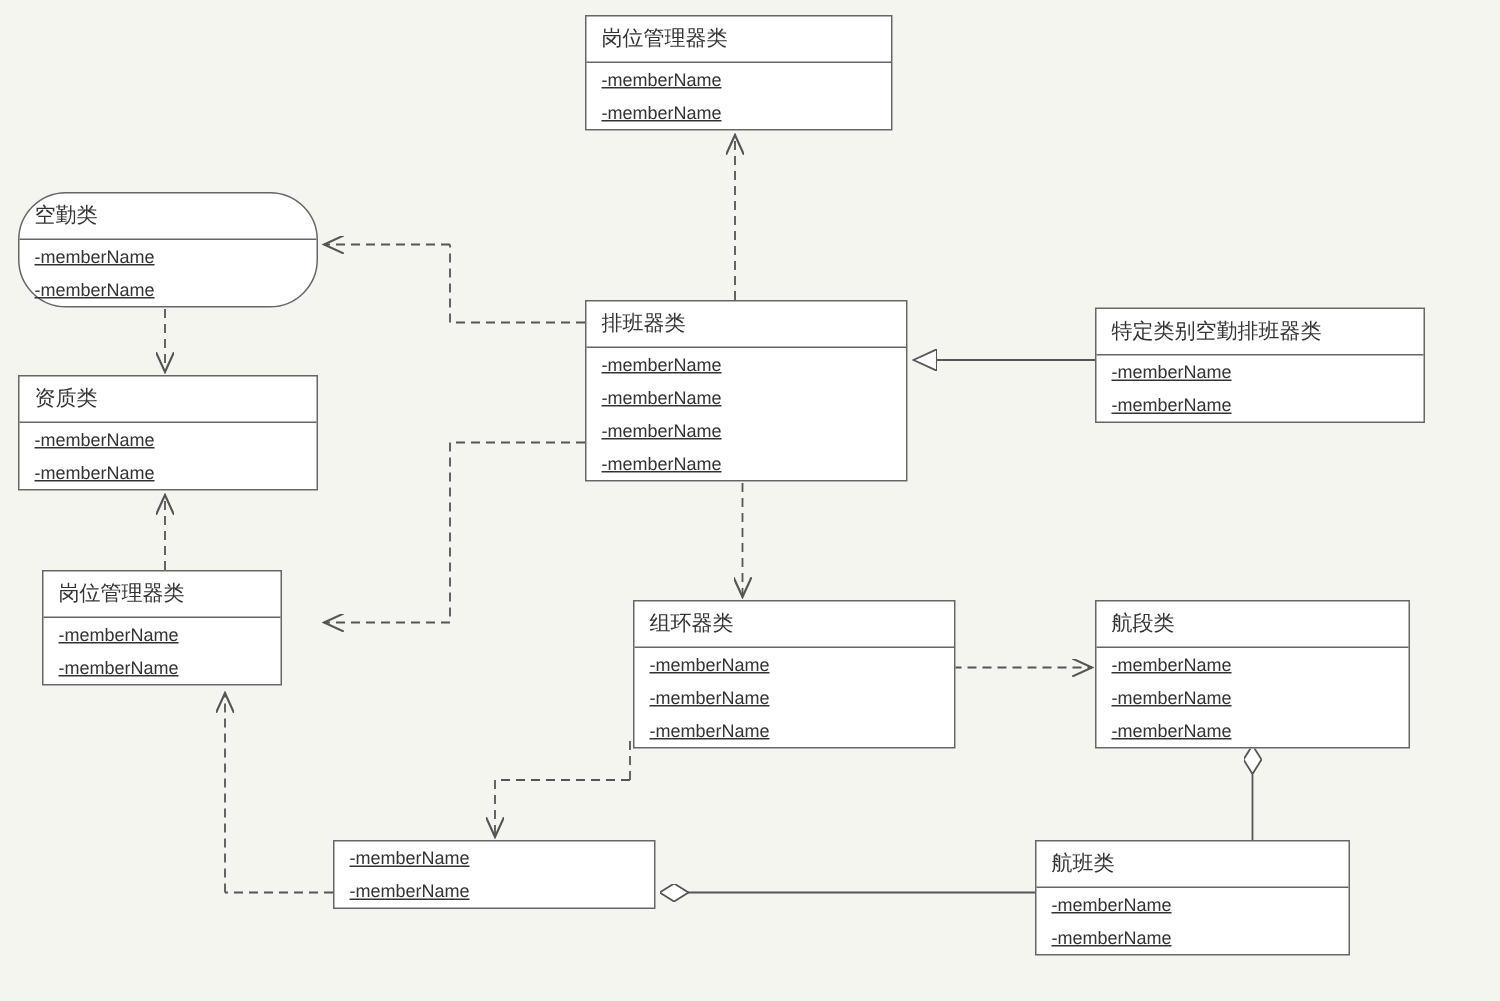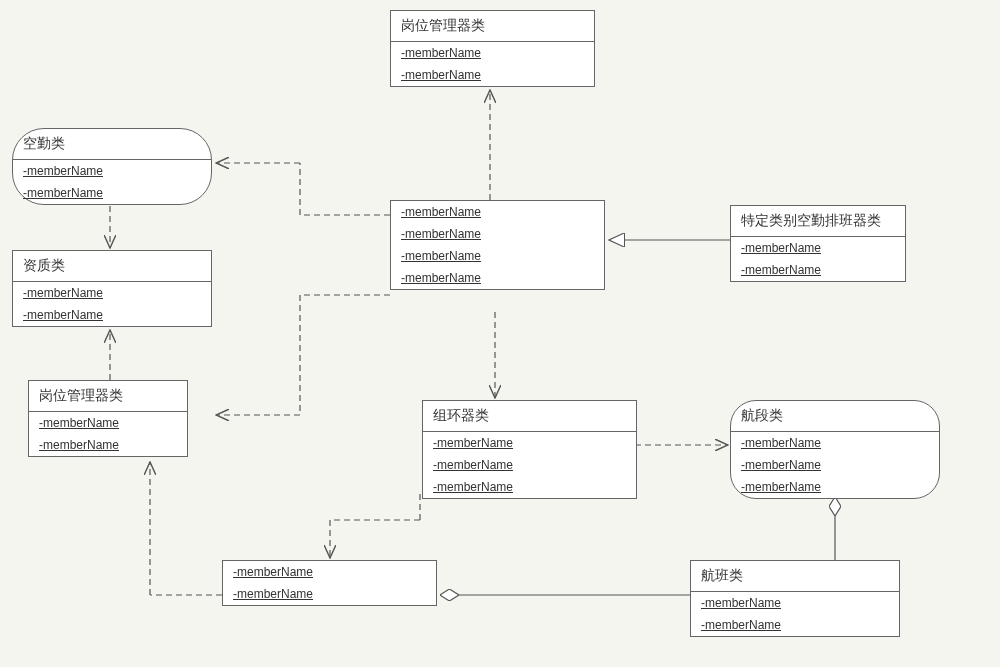--- a/index.html
+++ b/index.html
@@ -100,28 +100,29 @@
       </div>
     </div>
     <div class="class-box" style="left: 12px; top: 128px; width: 200px; border-radius: 32px;">
       <div class="class-title">空勤类</div>
       <div class="class-members">
         <div class="member">-memberName</div>
         <div class="member">-memberName</div>
       </div>
     </div>
     <div class="class-box" style="left: 390px; top: 200px; width: 215px;">
+      <div class="class-title">排班器类</div>
       <div class="class-members">
         <div class="member">-memberName</div>
         <div class="member">-memberName</div>
         <div class="member">-memberName</div>
         <div class="member">-memberName</div>
       </div>
     </div>
-    <div class="class-box" style="left: 730px; top: 205px; width: 176px;">
+    <div class="class-box" style="left: 730px; top: 205px; width: 220px;">
       <div class="class-title">特定类别空勤排班器类</div>
       <div class="class-members">
         <div class="member">-memberName</div>
         <div class="member">-memberName</div>
       </div>
     </div>
     <div class="class-box" style="left: 12px; top: 250px; width: 200px;">
       <div class="class-title">资质类</div>
       <div class="class-members">
         <div class="member">-memberName</div>
@@ -136,21 +137,21 @@
       </div>
     </div>
     <div class="class-box" style="left: 390px; top: 400px; width: 215px; margin-left: 32px;">
       <div class="class-title">组环器类</div>
       <div class="class-members">
         <div class="member">-memberName</div>
         <div class="member">-memberName</div>
         <div class="member">-memberName</div>
       </div>
     </div>
-    <div class="class-box" style="left: 730px; top: 400px; width: 210px; border-radius: 26px;">
+    <div class="class-box" style="left: 730px; top: 400px; width: 210px;">
       <div class="class-title">航段类</div>
       <div class="class-members">
         <div class="member">-memberName</div>
         <div class="member">-memberName</div>
         <div class="member">-memberName</div>
       </div>
     </div>
     <div class="class-box" style="left: 222px; top: 560px; width: 215px;">
       <div class="class-members">
         <div class="member">-memberName</div>

